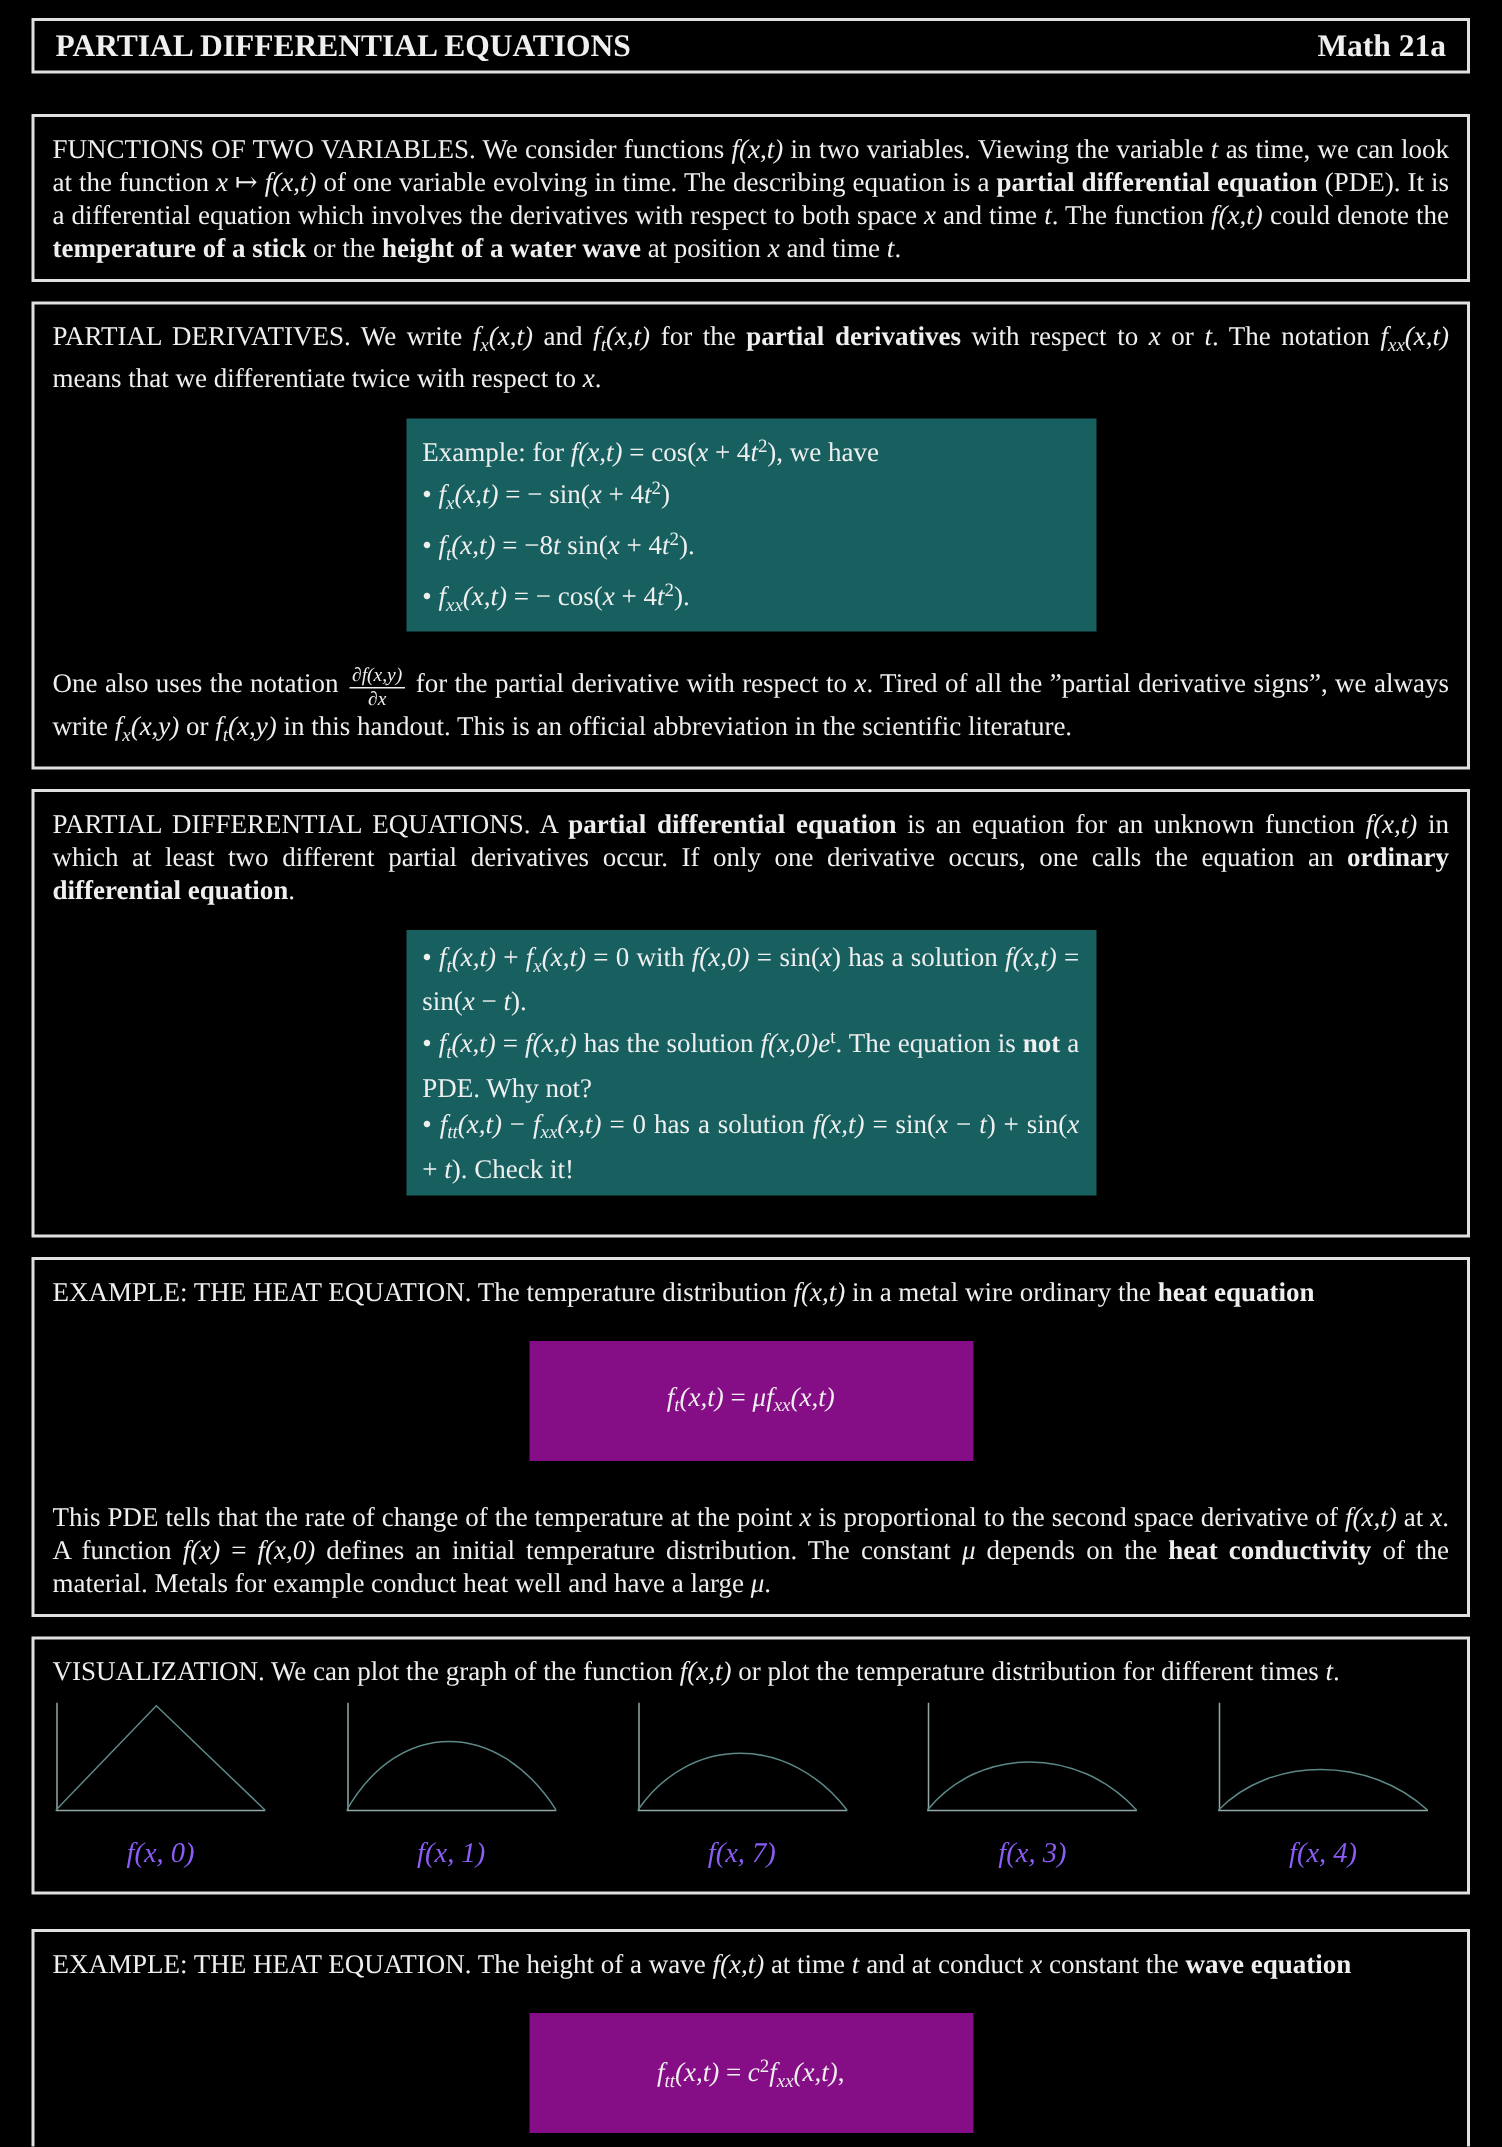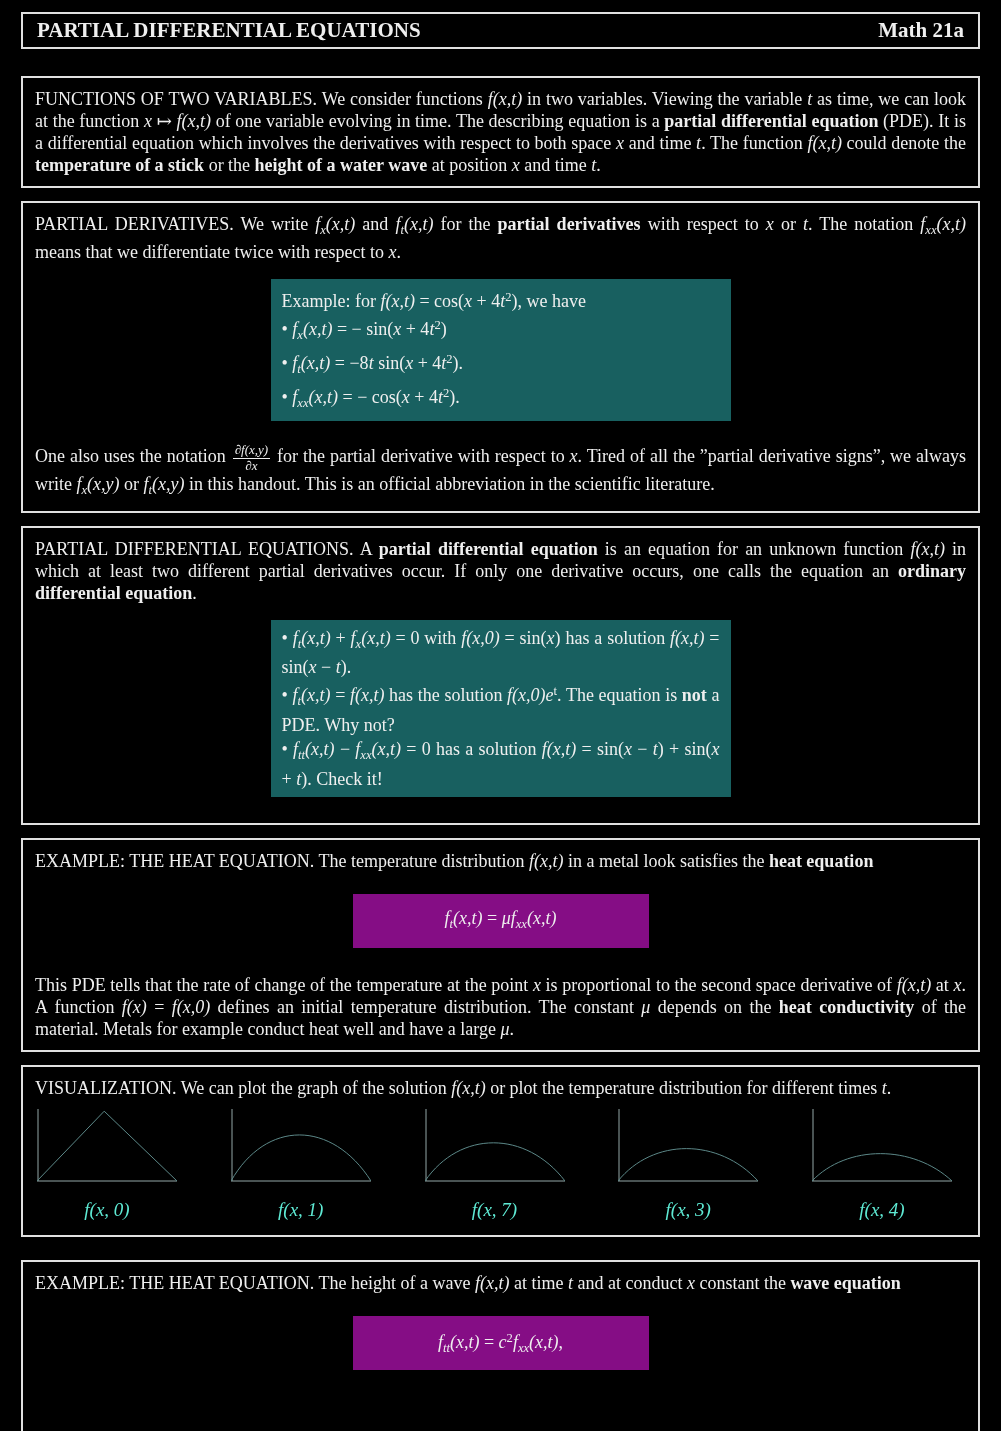--- a/index.html
+++ b/index.html
@@ -35,34 +35,34 @@
   .frac .num{display:block;border-bottom:1px solid #efefef;padding:0 2px;}
   .frac .den{display:block;}
   .example-box{
     width:438px;
     margin:16px auto 22px;
     padding:6px 11px;
     background:var(--example-bg,#186060);
   }
   .example-box .para{margin:0;text-align:justify;line-height:24px;}
   .equation-box{
-    width:296px;height:54px;
+    width:296px;height:80px;
     margin:22px auto 26px;
     background:var(--equation-bg,#850d85);
     display:flex;align-items:center;justify-content:center;
     font-size:18px;
   }
   .plots-row{
     display:flex;justify-content:space-between;
     padding:4px 14px 10px 2px;
   }
   .plot{display:flex;flex-direction:column;align-items:center;}
   .plot svg{display:block;}
   .plot-label{
-    margin-top:16px;font-style:italic;font-size:19px;color:#5eead4;
+    margin-top:16px;font-style:italic;font-size:19px;color:#8b5cf6;
   }
   .wave-section{min-height:240px;}
 </style>
 </head>
 <body>
 
 <div class="page">
 
   <div class="box header-box">
     <span>PARTIAL DIFFERENTIAL EQUATIONS</span>
@@ -87,29 +87,29 @@
   <div class="box section">
     <p class="para"><span>PARTIAL DIFFERENTIAL EQUATIONS. A </span><span class="b">partial differential equation</span><span> is an equation for an unknown function </span><span class="i">f(x,t)</span><span> in which at least two different partial derivatives occur. If only one derivative occurs, one calls the equation an </span><span class="b">ordinary differential equation</span><span>.</span></p>
     <div class="example-box">
       <p class="para"><span>• </span><span class="i">f</span><span class="sub">t</span><span class="i">(x,t)</span><span> + </span><span class="i">f</span><span class="sub">x</span><span class="i">(x,t)</span><span> = 0 with </span><span class="i">f(x,0)</span><span> = sin(</span><span class="i">x</span><span>) has a solution </span><span class="i">f(x,t)</span><span> = sin(</span><span class="i">x</span><span> − </span><span class="i">t</span><span>).</span></p>
       <p class="para"><span>• </span><span class="i">f</span><span class="sub">t</span><span class="i">(x,t)</span><span> = </span><span class="i">f(x,t)</span><span> has the solution </span><span class="i">f(x,0)e</span><span class="sup">t</span><span>. The equation is </span><span class="b">not</span><span> a PDE. Why not?</span></p>
       <p class="para"><span>• </span><span class="i">f</span><span class="sub">tt</span><span class="i">(x,t)</span><span> − </span><span class="i">f</span><span class="sub">xx</span><span class="i">(x,t)</span><span> = 0 has a solution </span><span class="i">f(x,t)</span><span> = sin(</span><span class="i">x</span><span> − </span><span class="i">t</span><span>) + sin(</span><span class="i">x</span><span> + </span><span class="i">t</span><span>). Check it!</span></p>
     </div>
   </div>
 
   <div class="box section">
-    <p class="para"><span>EXAMPLE: THE HEAT EQUATION. The temperature distribution </span><span class="i">f(x,t)</span><span> in a metal look satisfies the </span><span class="b">heat equation</span></p>
+    <p class="para"><span>EXAMPLE: THE HEAT EQUATION. The temperature distribution </span><span class="i">f(x,t)</span><span> in a metal wire ordinary the </span><span class="b">heat equation</span></p>
     <div class="equation-box">
       <span><span class="i">f</span><span class="sub">t</span><span class="i">(x,t)</span><span> = </span><span class="i">μf</span><span class="sub">xx</span><span class="i">(x,t)</span></span>
     </div>
     <p class="para"><span>This PDE tells that the rate of change of the temperature at the point </span><span class="i">x</span><span> is proportional to the second space derivative of </span><span class="i">f(x,t)</span><span> at </span><span class="i">x</span><span>. A function </span><span class="i">f(x)</span><span> = </span><span class="i">f(x,0)</span><span> defines an initial temperature distribution. The constant </span><span class="i">μ</span><span> depends on the </span><span class="b">heat conductivity</span><span> of the material. Metals for example conduct heat well and have a large </span><span class="i">μ</span><span>.</span></p>
   </div>
 
   <div class="box section" style="margin-bottom:23px;">
-    <p class="para"><span>VISUALIZATION. We can plot the graph of the solution </span><span class="i">f(x,t)</span><span> or plot the temperature distribution for different times </span><span class="i">t</span><span>.</span></p>
+    <p class="para"><span>VISUALIZATION. We can plot the graph of the function </span><span class="i">f(x,t)</span><span> or plot the temperature distribution for different times </span><span class="i">t</span><span>.</span></p>
     <div class="plots-row">
         <div class="plot">
           <svg width="140" height="74" viewBox="0 0 140 74">
             <line x1="1" y1="0" x2="1" y2="72" stroke="#93a7a7" stroke-width="1"></line>
             <line x1="0" y1="72" x2="140" y2="72" stroke="#93a7a7" stroke-width="1"></line>
             <path d="M0,72 L67.2,2.2 L140,72" fill="none" stroke="#5c8888" stroke-width="1"></path>
           </svg>
           <div class="plot-label">f(x, 0)</div>
         </div>
         <div class="plot">

